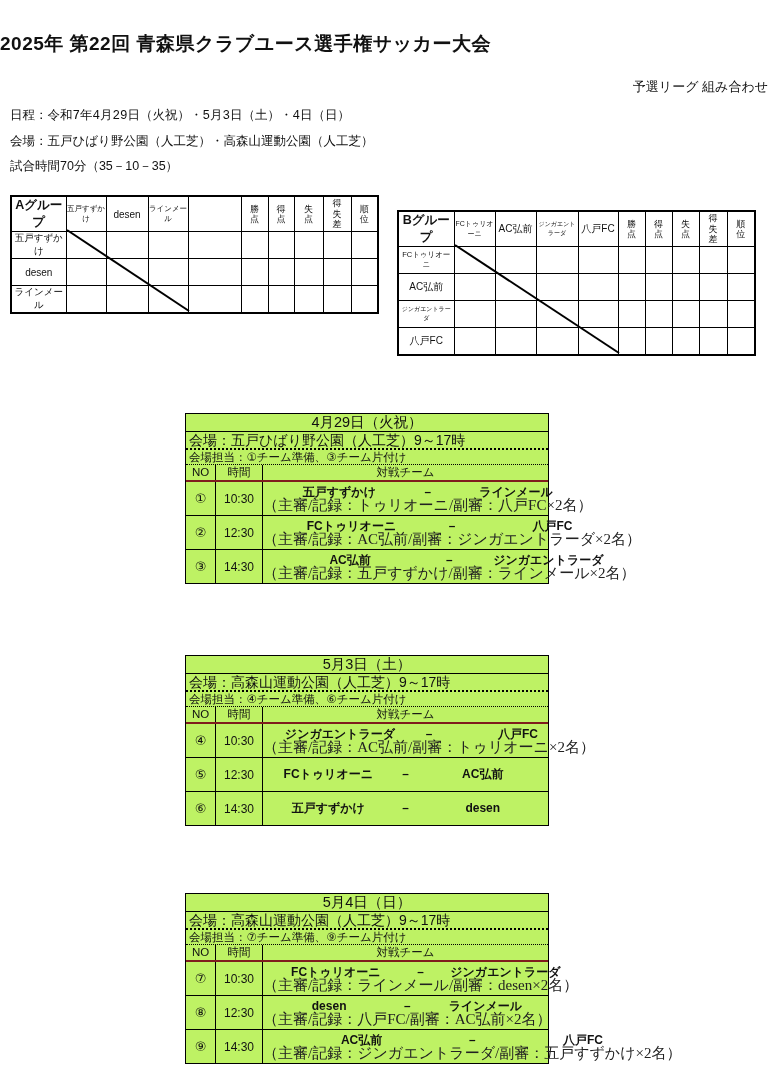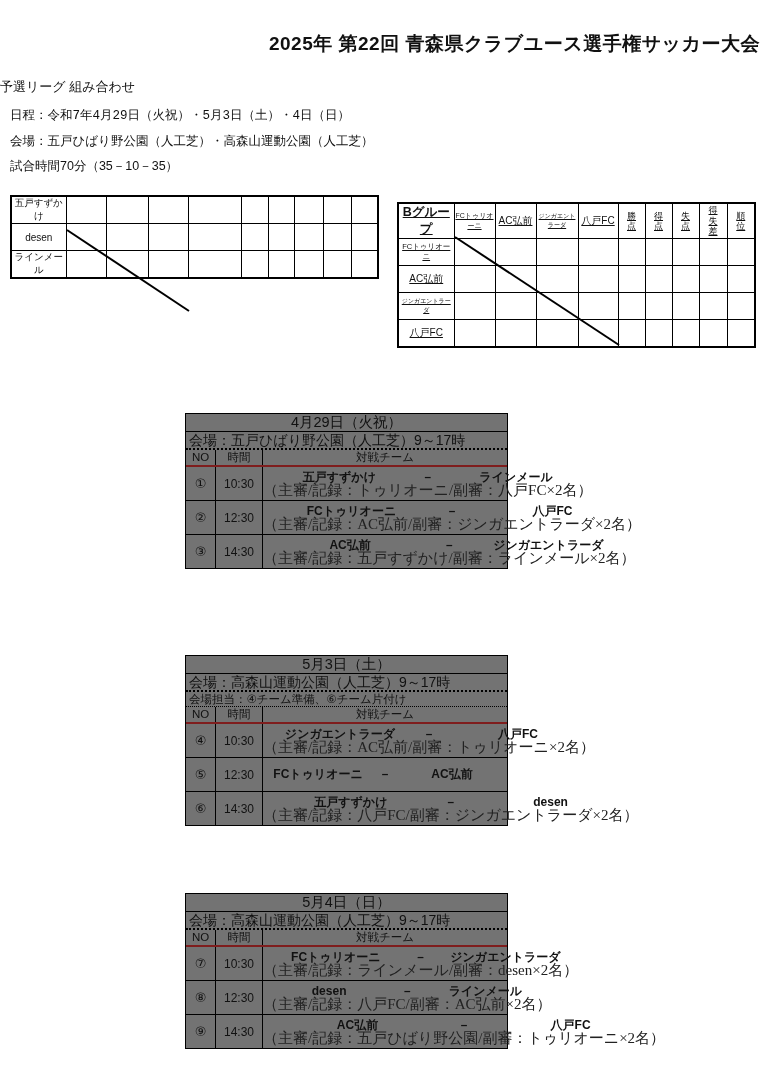--- a/index.html
+++ b/index.html
@@ -4,46 +4,46 @@
 <style>
   html,body{margin:0;padding:0;}
   body{
     width:768px;height:1067px;position:relative;background:#ffffff;color:#111;
     font-family:"Liberation Sans","DejaVu Sans",sans-serif;
     -webkit-font-smoothing:antialiased;
   }
   .abs{position:absolute;}
 
   
-  .title{top:31px;left:0;width:760px;text-align:right;font-size:19px;font-weight:bold;letter-spacing:.5px;}
-  .subtitle{top:78px;left:0;width:768px;text-align:left;font-size:13px;}
+  .title{top:31px;left:0;width:760px;text-align:left;font-size:19px;font-weight:bold;letter-spacing:.5px;}
+  .subtitle{top:78px;left:0;width:768px;text-align:right;font-size:13px;}
   .info-line{left:10px;font-size:12.5px;line-height:15px;}
   .info-0{top:109px;font-family:Liberation Mono, monospace;}
   .info-1{top:134px;}
   .info-2{top:159px;}
 
   
   .gwrap{position:absolute;}
   .gA{left:10px;top:195px;}
-  .gB{left:397px;top:202px;text-decoration:underline;}
+  .gB{left:397px;top:210px;}
   table.grp{border-collapse:collapse;table-layout:fixed;border:2px solid #000;}
   table.grp td{border:1px solid #000;padding:0;text-align:center;vertical-align:middle;overflow:hidden;}
   tr.ghead{height:33px;}
   tr.grow{height:27px;}
   .gname{font-weight:bold;font-size:12.5px;}
   .tm10{font-size:10px;}
   .tm9{font-size:9.5px;}
   .tm8{font-size:7.5px;}
   .tm7{font-size:7px;}
   .tm6{font-size:6px;}
   .gstat{font-size:9px;line-height:10.5px;white-space:pre-line;}
   svg.diag{position:absolute;left:0;top:0;pointer-events:none;}
 
   
-  .stable{position:absolute;left:185px;width:323px;border:1.5px solid #000;box-sizing:border-box;background:#737373;}
+  .stable{position:absolute;left:185px;width:364px;border:1.5px solid #000;box-sizing:border-box;background:#bef264;}
   .s1{top:413px;}
   .s2{top:655px;}
   .s3{top:893px;}
   .st-title{height:17px;line-height:17px;text-align:center;font-size:14.5px;border-bottom:1px solid #000;}
   .st-venue{height:16px;line-height:16px;font-size:14px;border-bottom:2px dotted #000;padding-left:3px;white-space:nowrap;overflow:hidden;}
   .st-duty{height:14px;line-height:14px;font-size:11.5px;border-bottom:1px dotted #000;padding-left:3px;white-space:nowrap;overflow:hidden;}
   .st-header{display:flex;height:15px;line-height:15px;font-size:11.5px;border-bottom:2px solid #7f1d1d;text-align:center;}
   .c-no{width:30px;border-right:1px solid #000;box-sizing:border-box;flex:none;}
   .c-time{width:47px;border-right:1px solid #000;box-sizing:border-box;flex:none;}
   .c-match{flex:1;}
@@ -75,20 +75,38 @@
         <col style="width:42px">
         <col style="width:40px">
         <col style="width:53px">
       <col style="width:27px">
         <col style="width:26px">
         <col style="width:29px">
         <col style="width:28px">
         <col style="width:27px">
     </colgroup>
     <tbody>
+        <tr class="ghead">
+      <td class="gname">Aグループ</td>
+      <td class="tm8">五戸すずかけ</td>
+      <td class="tm10">desen</td>
+      <td class="tm8">ラインメール</td>
+      <td></td>
+      <td class="gstat">勝
+点</td>
+      <td class="gstat">得
+点</td>
+      <td class="gstat">失
+点</td>
+      <td class="gstat">得
+失
+差</td>
+      <td class="gstat">順
+位</td>
+    </tr>
     <tr class="grow">
       <td class="tm9">五戸すずかけ</td>
       <td></td>
           <td></td>
           <td></td>
           <td></td>
       <td></td>
           <td></td>
           <td></td>
           <td></td>
@@ -209,20 +227,21 @@
   </tbody>
     </table>
   <svg class="diag" width="359" height="145">
     <line x1="58" y1="35" x2="222" y2="143" stroke="#000" stroke-width="2"></line>
   </svg>
 </div>
 
 <div class="stable s1">
   <div class="st-title">4月29日（火祝）</div>
   <div class="st-venue">会場：五戸ひばり野公園（人工芝）9～17時</div>
+  <div class="st-duty">会場担当：①チーム準備、③チーム片付け</div>
   <div class="st-header">
     <div class="c-no">NO</div>
     <div class="c-time">時間</div>
     <div class="c-match">対戦チーム</div>
   </div>
   <div class="st-row">
     <div class="c-no">①</div>
     <div class="c-time">10:30</div>
     <div class="match-cell">
       <div class="teams">
@@ -293,28 +312,28 @@
   </div>
   <div class="st-row last">
     <div class="c-no">⑥</div>
     <div class="c-time">14:30</div>
     <div class="match-cell">
       <div class="teams">
         <span class="home">五戸すずかけ</span>
         <span class="dash">－</span>
         <span class="away">desen</span>
       </div>
-      <div class="officials">（主審/記録：八戸FC/副審：ジンガエントラーダ×2名）</div>
     </div>
   </div>
 </div>
 
 <div class="stable s3">
   <div class="st-title">5月4日（日）</div>
   <div class="st-venue">会場：高森山運動公園（人工芝）9～17時</div>
+  <div class="st-duty">会場担当：⑦チーム準備、⑨チーム片付け</div>
   <div class="st-header">
     <div class="c-no">NO</div>
     <div class="c-time">時間</div>
     <div class="c-match">対戦チーム</div>
   </div>
   <div class="st-row">
     <div class="c-no">⑦</div>
     <div class="c-time">10:30</div>
     <div class="match-cell">
       <div class="teams">
@@ -339,16 +358,16 @@
   </div>
   <div class="st-row last">
     <div class="c-no">⑨</div>
     <div class="c-time">14:30</div>
     <div class="match-cell">
       <div class="teams">
         <span class="home">AC弘前</span>
         <span class="dash">－</span>
         <span class="away">八戸FC</span>
       </div>
-      <div class="officials">（主審/記録：五戸ひばり野公園/副審：トゥリオーニ×2名）</div>
+      <div class="officials">（主審/記録：ジンガエントラーダ/副審：五戸すずかけ×2名）</div>
     </div>
   </div>
 </div>
 
 </body></html>

